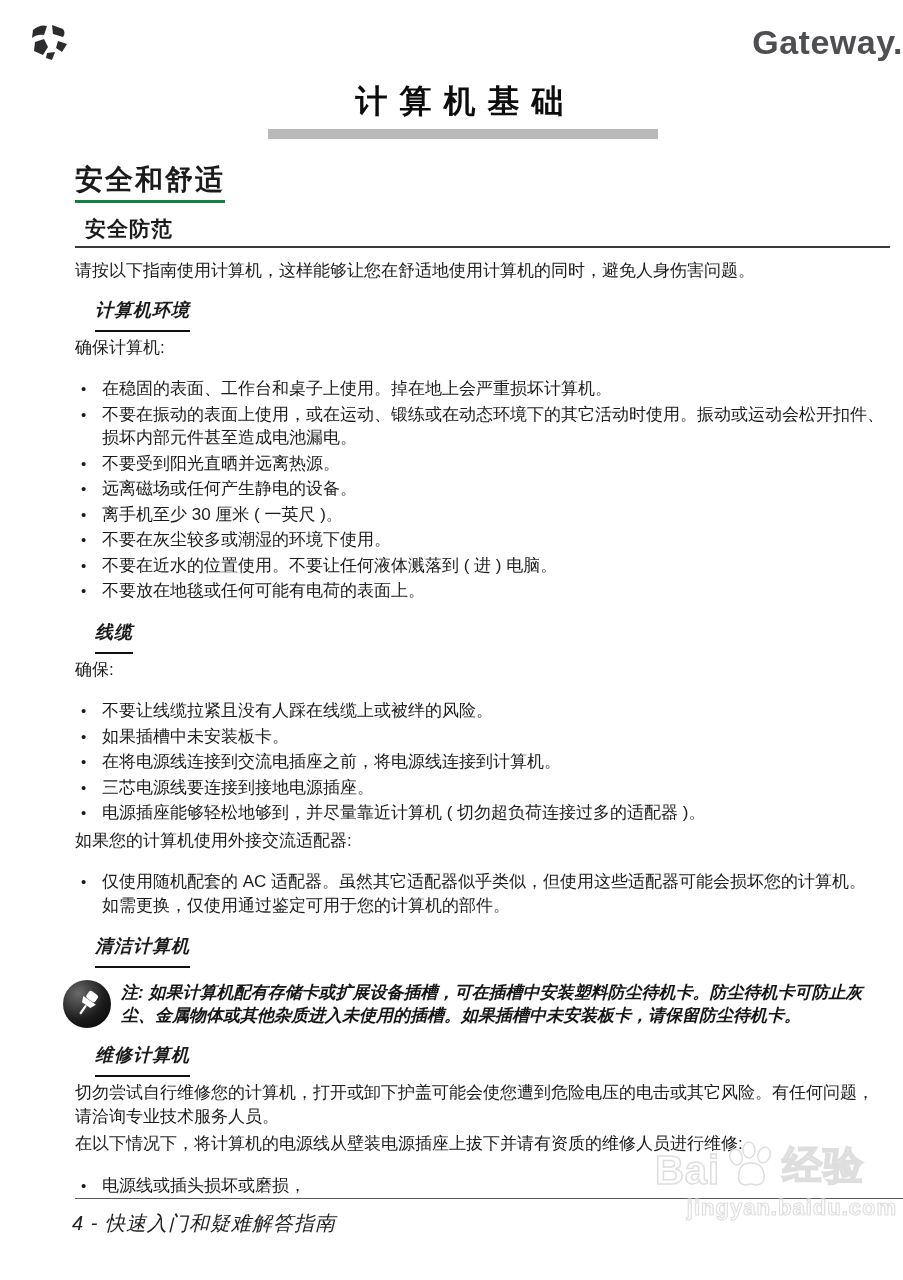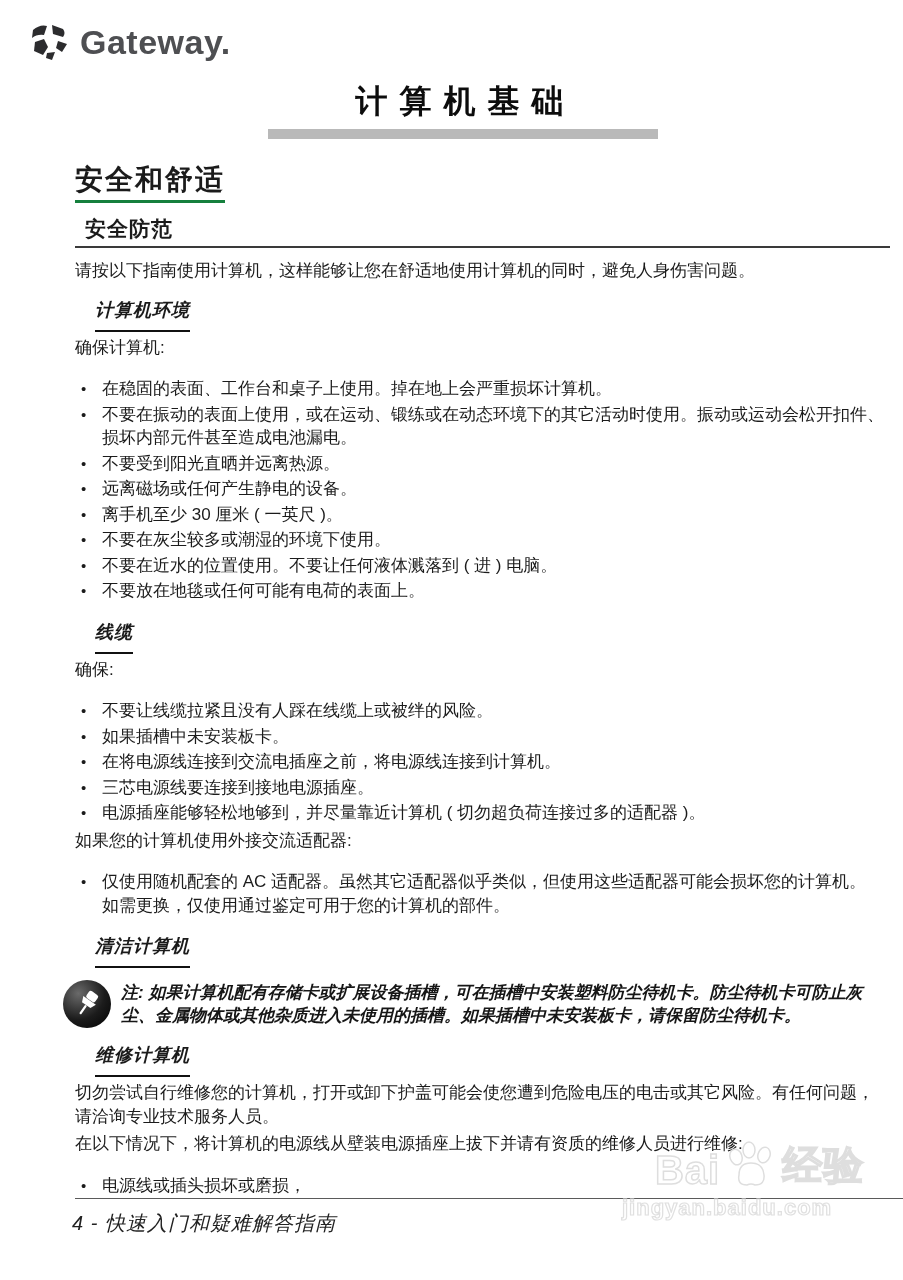--- a/index.html
+++ b/index.html
@@ -2,21 +2,21 @@
 <html><head>
 <meta charset="utf-8">
 <style>
   * { margin:0; padding:0; box-sizing:border-box; }
   html,body { background:#ffffff; }
   body {
     width:903px; height:1280px; position:relative; overflow:hidden;
     font-family:"Liberation Sans","DejaVu Sans",sans-serif;
     color:#1b1b1b;
   }
-  .logo { margin:20px 0 0 28px; display:flex; align-items:center; gap:8px; height:44px; }
+  .logo { margin:20px 0 0 28px; display:flex; align-items:center; gap:8px; height:44px;justify-content:space-between; }
   .logo svg { width:44px; height:40px; }
   .logo .wordmark { font-size:34px; font-weight:600; color:#4e4f52; letter-spacing:0.5px; }
 
   .doc-title {
     margin-top:16px; text-align:center; transform:translateX(14px);
     font-size:32px; font-weight:bold; letter-spacing:12px; color:#0c0c0c;
   }
   .title-bar { margin:5px 0 0 268px; width:390px; height:10px; background:#b9b9b9; }
 
   .content { margin:0 13px 0 75px; }
@@ -63,21 +63,21 @@
   }
 
   .footer-rule { position:absolute; left:75px; right:0; top:1198px; border:0; border-top:1.5px solid #5a5a5a; }
   .footer-text {
     position:absolute; left:72px; top:1210px;
     font-size:20px; font-style:italic; color:#222; letter-spacing:1px;
   }
 
   .watermark {
     position:absolute; left:622px; top:1138px; width:275px;
-    text-align:left; pointer-events:none;
+    text-align:right; pointer-events:none;
   }
   .wm-row { display:flex; align-items:flex-end; justify-content:center; gap:4px; position:relative; }
   .wm-baidu, .wm-cn {
     font-size:40px; font-weight:bold; color:#ffffff;
     -webkit-text-stroke:1.5px #dedede; letter-spacing:1px;
   }
   .wm-paw { width:54px; height:50px; margin-bottom:2px; }
   .wm-paw ellipse, .wm-paw path { fill:#ffffff; stroke:#dedede; stroke-width:1.5; }
   .wm-url {
     margin-top:2px; font-size:22px; font-weight:bold; color:#ffffff;

